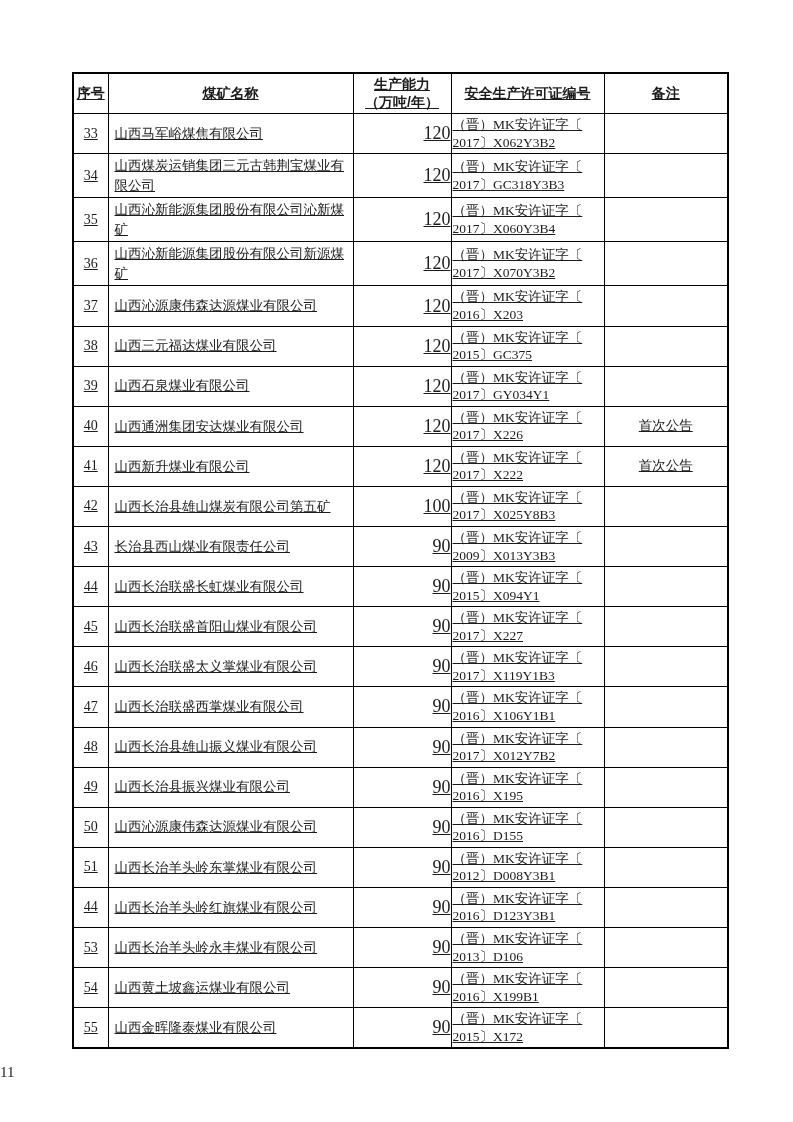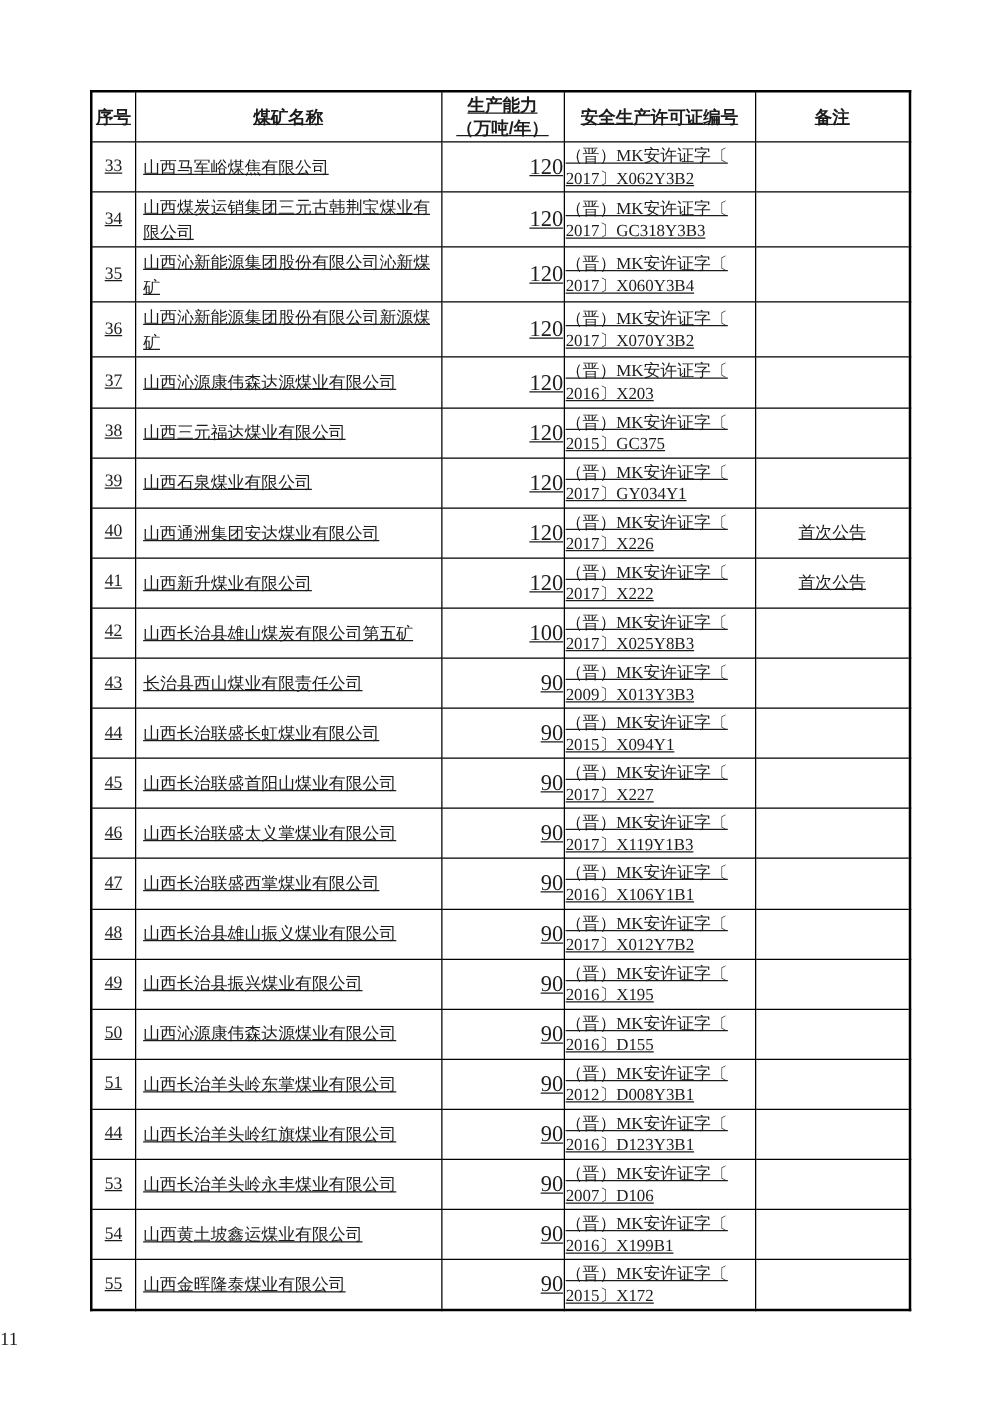--- a/index.html
+++ b/index.html
@@ -315,21 +315,21 @@
     </td>
     <td class="c-remark"></td>
   </tr>
 
   <tr>
     <td class="c-index">53</td>
     <td class="c-name">山西长治羊头岭永丰煤业有限公司</td>
     <td class="c-cap">90</td>
     <td class="c-lic">
       <div class="lic-line">（晋）MK安许证字〔</div>
-      <div class="lic-line">2007〕D106</div>
+      <div class="lic-line">2013〕D106</div>
     </td>
     <td class="c-remark"></td>
   </tr>
 
   <tr>
     <td class="c-index">54</td>
     <td class="c-name">山西黄土坡鑫运煤业有限公司</td>
     <td class="c-cap">90</td>
     <td class="c-lic">
       <div class="lic-line">（晋）MK安许证字〔</div>

